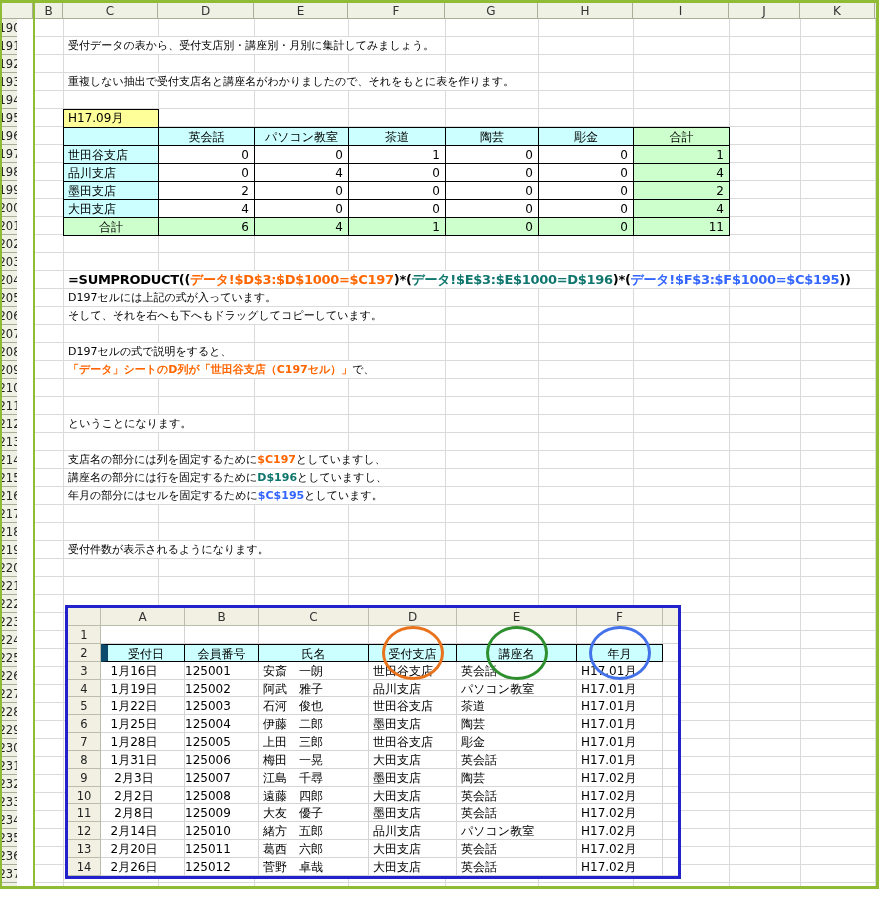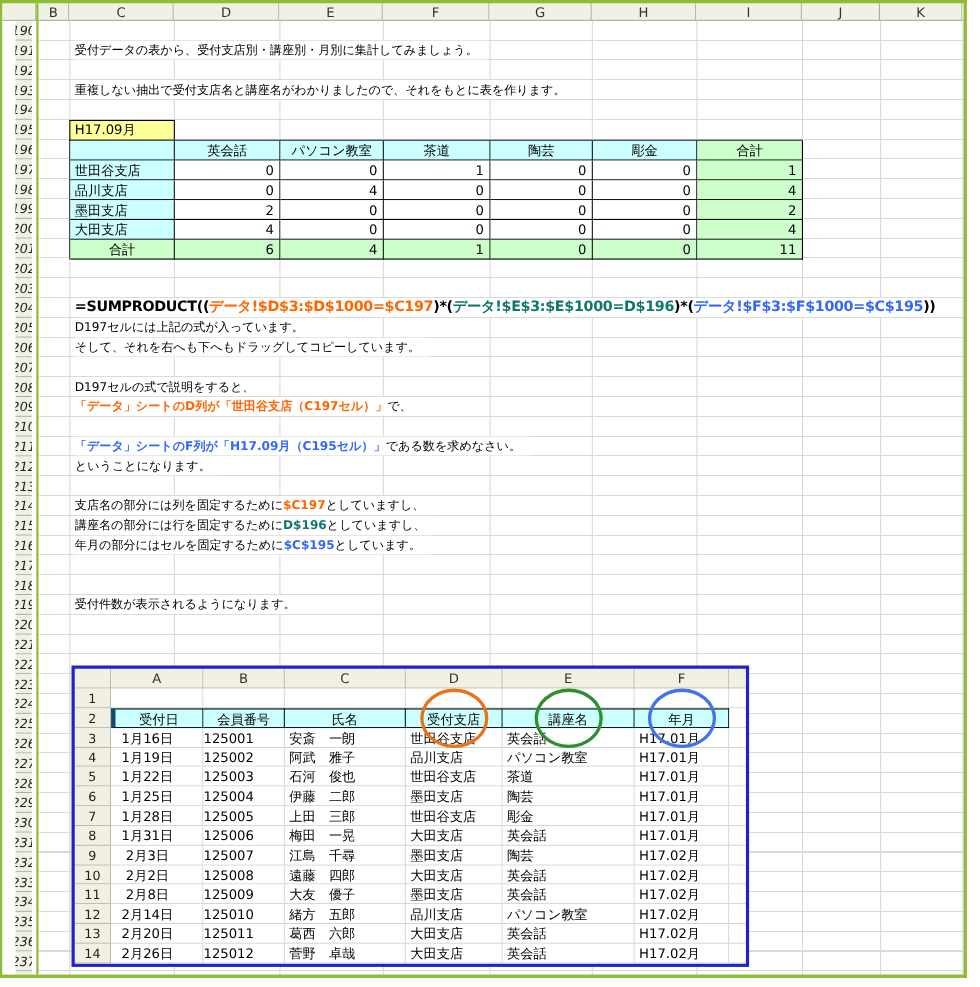--- a/index.html
+++ b/index.html
@@ -17,21 +17,21 @@
   
   .colheaders{position:absolute;left:2px;top:3px;height:16px;display:flex;z-index:2;}
   .ch{box-sizing:border-box;height:16px;background:#EFF1E4;border-right:1px solid #A9AE99;
       border-bottom:1px solid #A9AE99;font-size:12px;color:#333;display:flex;
       align-items:center;justify-content:center;}
   .chspacer{width:2px;height:16px;background:#EFF1E4;border-bottom:1px solid #A9AE99;}
   .cw0{width:31px}.cwB{width:28px}.cwC{width:95px}.cwD{width:96px}.cwE{width:94px}
   .cwF{width:97px}.cwG{width:93px}.cwH{width:95px}.cwI{width:96px}.cwJ{width:71px}
   .cwK{width:75px}.cwX{width:1px;border-right:none;}
   
-  .rowheaders{position:absolute;left:14px;top:19px;width:15px;height:867px;overflow:hidden;z-index:2;font-style:italic;}
+  .rowheaders{position:absolute;left:2px;top:19px;width:15px;height:867px;overflow:hidden;z-index:2;}
   .rh{box-sizing:border-box;height:18px;background:#EFF1E4;border-bottom:1px solid #A9AE99;
       font-size:11.5px;color:#222;display:flex;align-items:center;justify-content:center;}
   
   .gridarea{position:absolute;left:35px;top:19px;width:841px;height:867px;z-index:0;
     background:repeating-linear-gradient(to bottom,#fff 0px,#fff 17px,#DADADA 17px,#DADADA 18px);}
   .vl{position:absolute;top:19px;height:867px;width:1px;background:#DADADA;z-index:1;}
   
   .tline{position:absolute;left:68px;height:17px;line-height:17px;font-size:11px;
          background:#fff;white-space:nowrap;padding-right:8px;z-index:2;}
   .f-o{color:#FF6600;font-weight:bold;}
@@ -65,21 +65,21 @@
   .mrow{display:flex;height:17.85px;}
   .mcell{box-sizing:border-box;height:17.85px;border-right:1px solid #D4D4D4;
       border-bottom:1px solid #D4D4D4;font-size:12px;line-height:16px;padding-top:1px;
       white-space:nowrap;overflow:hidden;background:#fff;}
   .mrnc{box-sizing:border-box;height:17.85px;background:#F1F0E3;border-right:1px solid #B9BDA9;
       border-bottom:1px solid #B9BDA9;font-size:11.5px;color:#222;text-align:center;
       line-height:16px;padding-top:1px;}
   .mrn{width:33px}.mc1{width:84px}.mc2{width:74px}.mc3{width:110px}.mc4{width:88px}
   .mc5{width:120px}.mc6{width:86px}.msl{flex:1;border-right:none;}
   .mhead{background:#CCFFFF;border:1px solid #000;border-left:none;text-align:center;}
-  .mhead.firsthead{border-left:4px solid #0c4a6e;}
+  .mhead.firsthead{border-left:7px solid #0c4a6e;}
   .dateR{text-align:center;padding-right:17px;}
   .memR{text-align:right;padding-right:30px;}
   .padL{padding-left:4px;}
   
   .circle{position:absolute;width:56px;height:48px;border-radius:50%;border:3px solid;z-index:4;background:transparent;}
   .circ-orange{border-color:#E8731C;left:314px;top:18px;}
   .circ-green{border-color:#2E8F2E;left:418px;top:18px;}
   .circ-blue{border-color:#4472E8;left:521px;top:18px;}
 </style>
 </head>
@@ -171,21 +171,20 @@
   <div class="tline" style="top:37px">受付データの表から、受付支店別・講座別・月別に集計してみましょう。</div>
   <div class="tline" style="top:73px">重複しない抽出で受付支店名と講座名がわかりましたので、それをもとに表を作ります。</div>
 
   <div class="tline formula" style="top:271px"><span>=SUMPRODUCT((</span><span class="f-o">データ!$D$3:$D$1000=$C197</span><span>)*(</span><span class="f-g">データ!$E$3:$E$1000=D$196</span><span>)*(</span><span class="f-b">データ!$F$3:$F$1000=$C$195</span><span>))</span></div>
 
   <div class="tline" style="top:289px">D197セルには上記の式が入っています。</div>
   <div class="tline" style="top:307px">そして、それを右へも下へもドラッグしてコピーしています。</div>
   <div class="tline" style="top:343px">D197セルの式で説明をすると、</div>
 
   <div class="tline" style="top:361px"><span class="f-o">「データ」シートのD列が「世田谷支店（C197セル）」</span><span>で、</span></div>
-  <div class="tline" style="top:397px"><span class="f-b">「データ」シートのF列が「H17.09月（C195セル）」</span><span>である数を求めなさい。</span></div>
 
   <div class="tline" style="top:415px">ということになります。</div>
 
   <div class="tline" style="top:451px"><span>支店名の部分には列を固定するために</span><span class="f-o">$C197</span><span>としていますし、</span></div>
   <div class="tline" style="top:469px"><span>講座名の部分には行を固定するために</span><span class="f-g">D$196</span><span>としていますし、</span></div>
   <div class="tline" style="top:487px"><span>年月の部分にはセルを固定するために</span><span class="f-b">$C$195</span><span>としています。</span></div>
 
 
   <div class="tline" style="top:541px">受付件数が表示されるようになります。</div>
 

